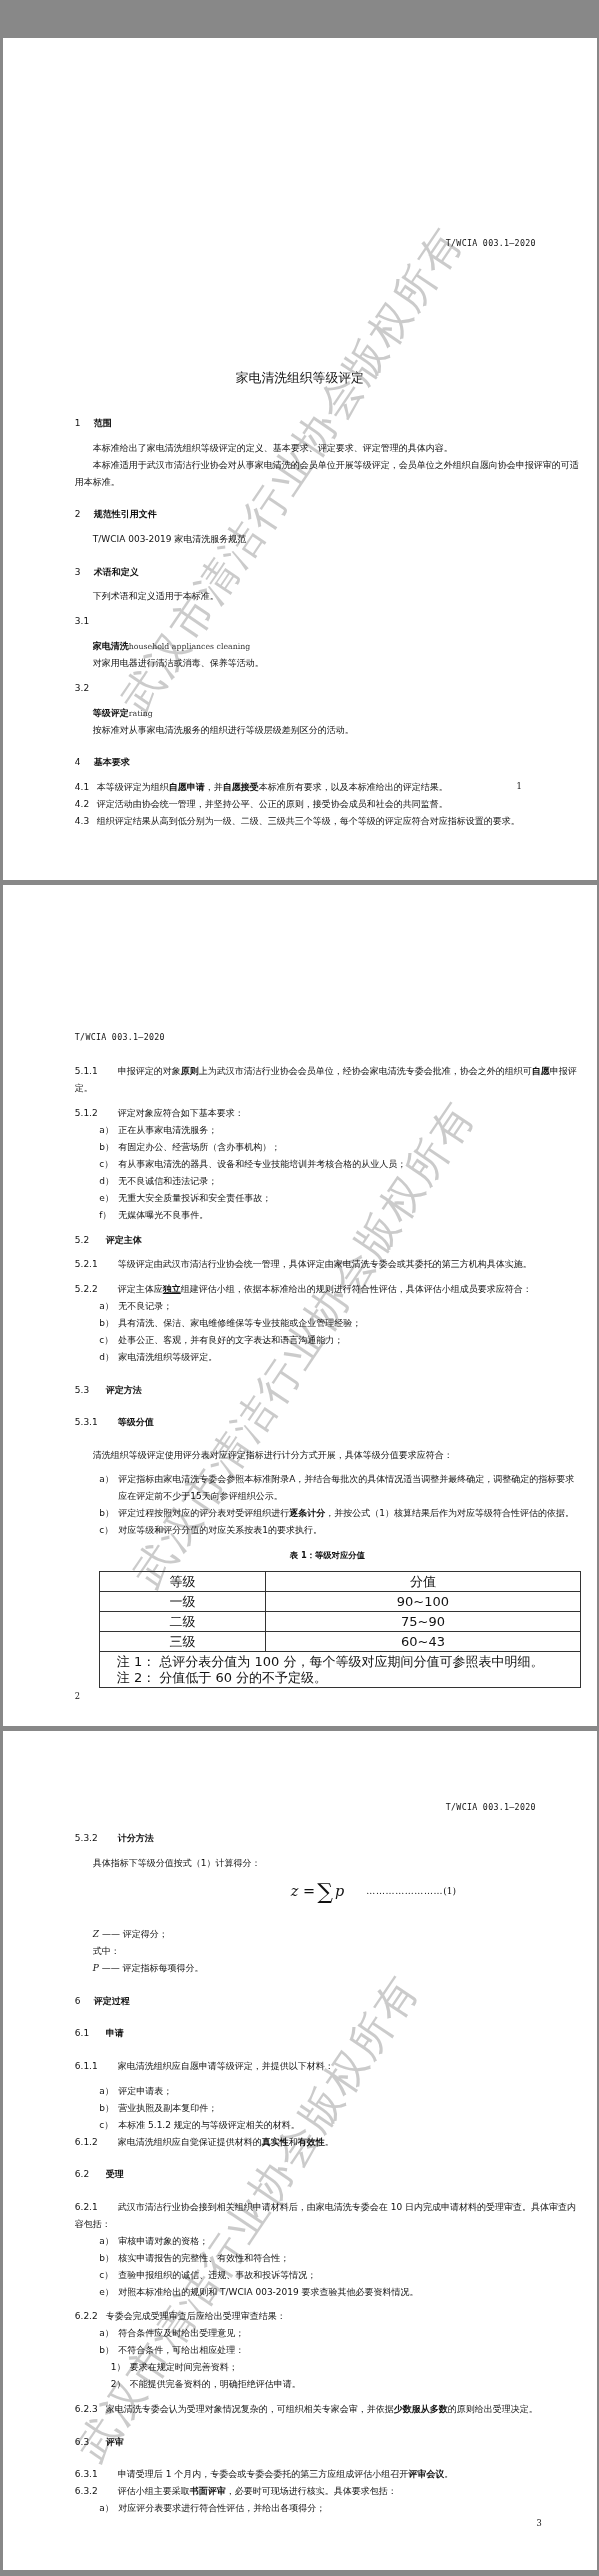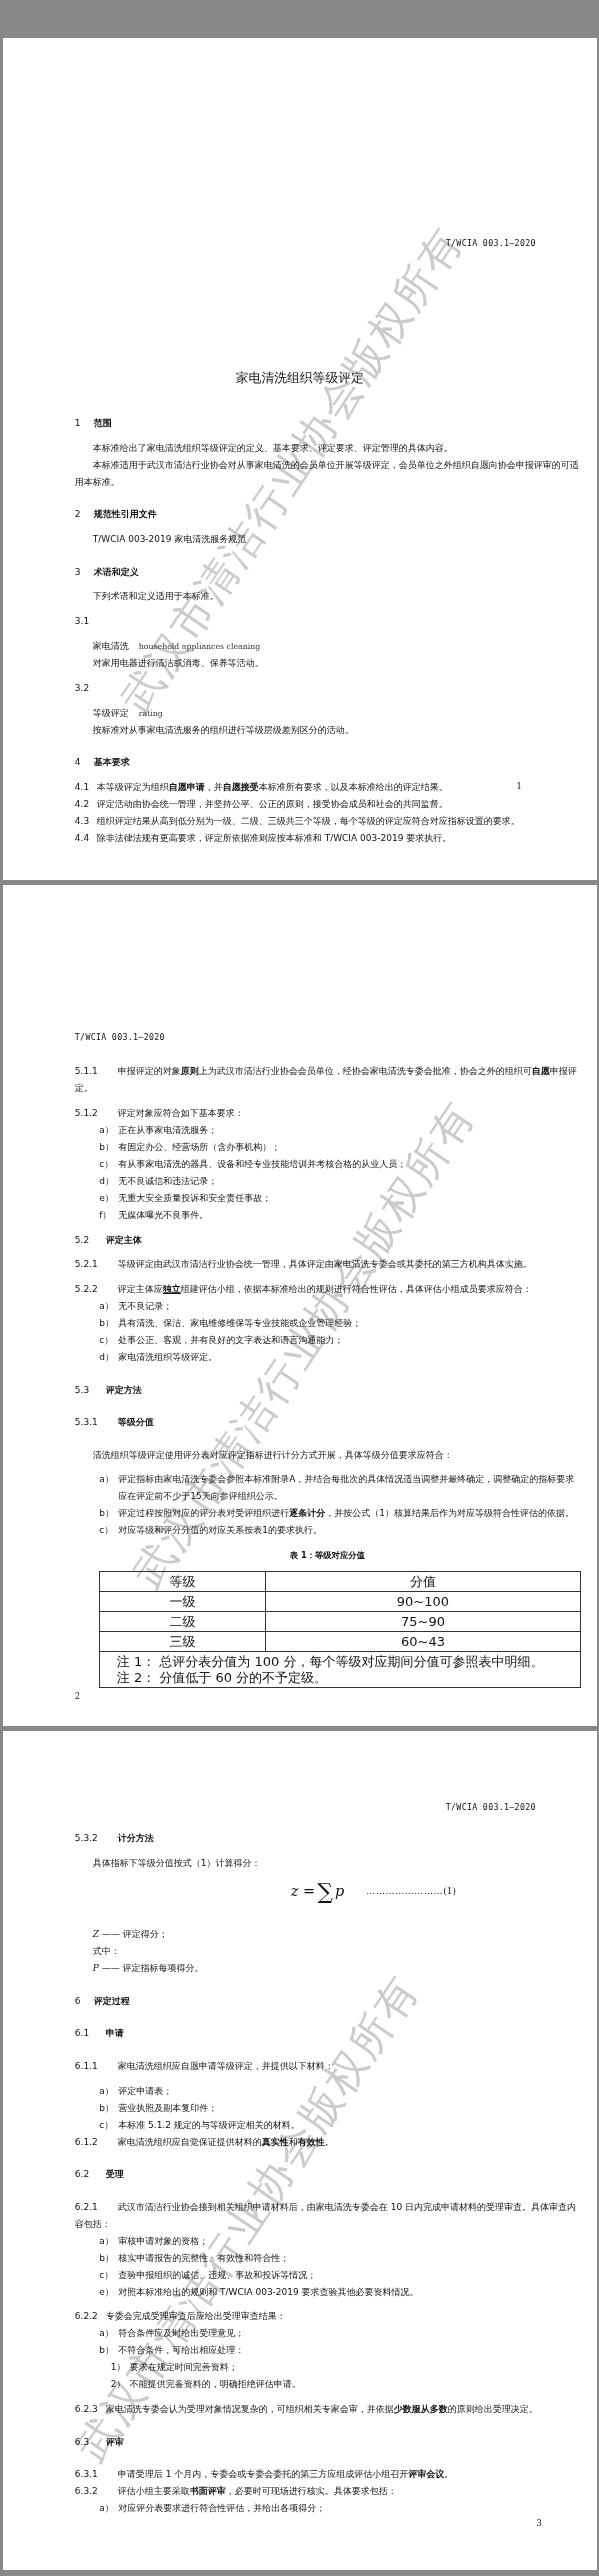--- a/index.html
+++ b/index.html
@@ -66,21 +66,21 @@
   .indent { text-indent: 2em; }
   .para-num { display: inline-block; width: 43px; }
   .clause-num { display: inline-block; width: 22px; }
   .list { padding-left: 24.4px; }
   .list .li { display: flex; }
   .list .li .mk { width: 19px; flex: none; }
   .list2 { padding-left: 43px; }
   .list2 .li { display: flex; }
   .list2 .li .mk { width: 19px; flex: none; }
   .term { padding-left: 18px; }
-  .term .zh { font-weight: normal; margin-right: 10px; }
+  .term .zh { font-weight: bold; }
   .term .en { font-family: "DejaVu Serif", serif; font-size: 7.8px; color: #333; }
   b { font-weight: bold; }
   .u { text-decoration: underline; font-weight: bold; }
   .gap-s { height: 7.8px; }
   .gap-m { height: 15.5px; }
 
   .tbl-caption { text-align: center; font-weight: bold; font-size: 8.3px; margin: 7.8px 0 6.7px; }
   table.grade {
     width: 482px;
     margin-left: 24.4px;
@@ -157,21 +157,20 @@
       <span class="zh">等级评定</span><span class="en">rating</span>
       <p>按标准对从事家电清洗服务的组织进行等级层级差别区分的活动。</p>
     </div>
     <div class="gap-m"></div>
 
     <h2><span class="num">4</span><span>基本要求</span></h2>
     <div class="gap-s"></div>
     <p><span class="clause-num">4.1</span><span>本等级评定为组织</span><b>自愿申请</b><span>，并</span><b>自愿接受</b><span>本标准所有要求，以及本标准给出的评定结果。</span></p>
     <p><span class="clause-num">4.2</span><span>评定活动由协会统一管理，并坚持公平、公正的原则，接受协会成员和社会的共同监督。</span></p>
     <p><span class="clause-num">4.3</span><span>组织评定结果从高到低分别为一级、二级、三级共三个等级，每个等级的评定应符合对应指标设置的要求。</span></p>
-    <p><span class="clause-num">4.4</span><span>除非法律法规有更高要求，评定所依据准则应按本标准和 T/WCIA 003-2019 要求执行。</span></p>
 
   </div>
 
   <div class="page-num" style="right:75px; top:743px;">1</div>
 </div>
 
 <div class="page" id="page2">
   <div class="watermark" style="left:117px; top:682px;">武汉市清洁行业协会版权所有</div>
 
   <div class="std-left" style="top:147px;">T/WCIA 003.1—2020</div>

